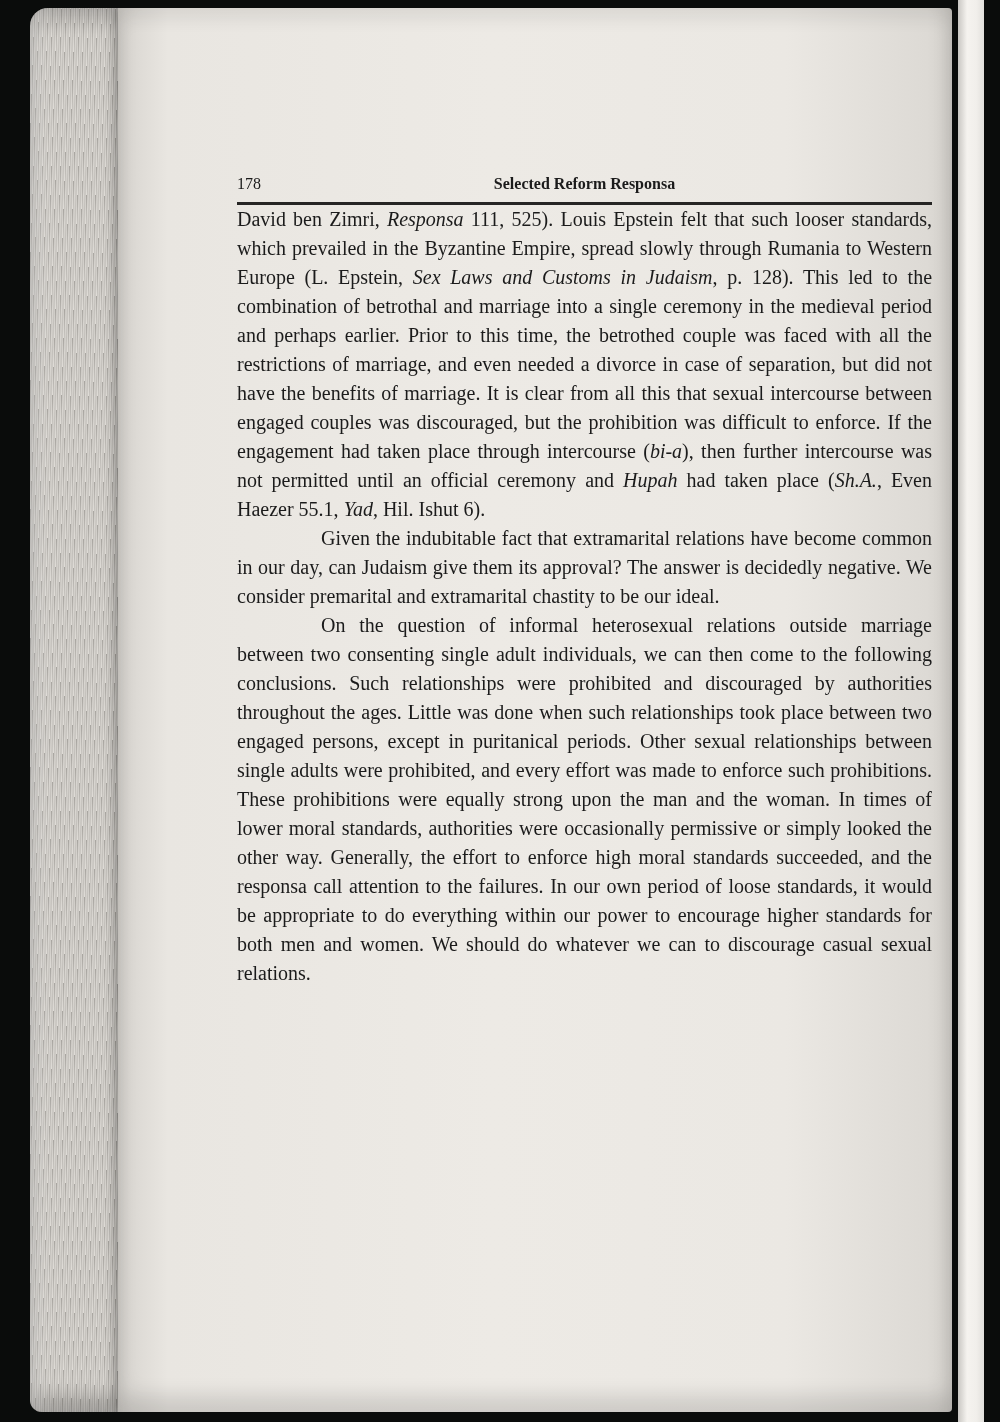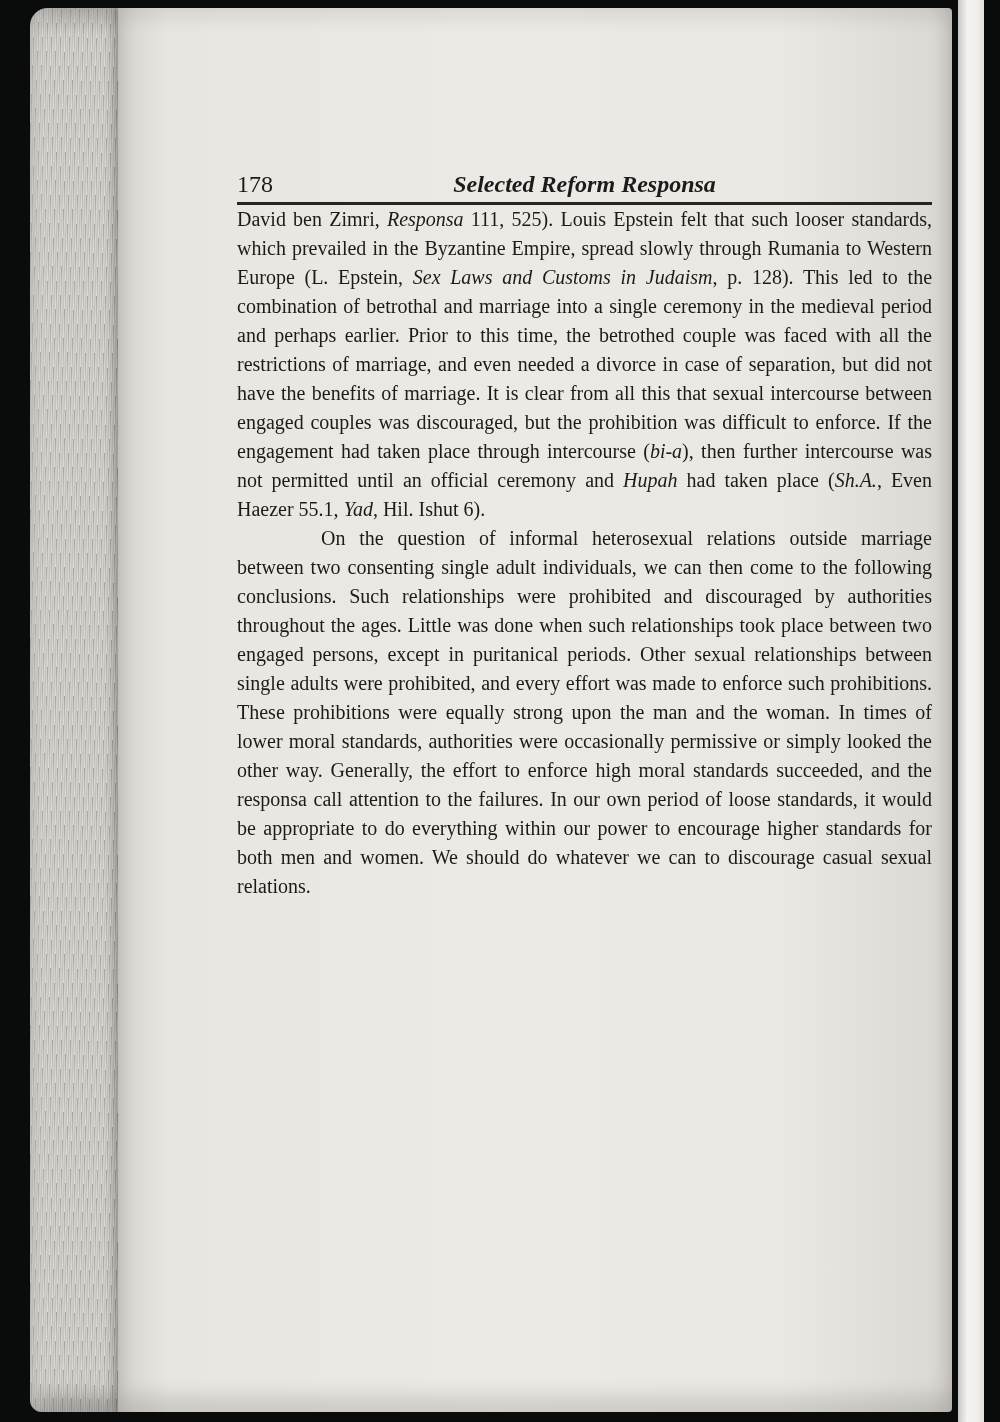--- a/index.html
+++ b/index.html
@@ -70,35 +70,34 @@
   .text-block {
     position: absolute;
     left: 237px;
     top: 172px;
     width: 695px;
     color: #1b1b1b;
   }
   .header {
     position: relative;
     height: 24px;
-    font-size: 24px;
+    font-size: 16px;
     line-height: 24px;
   }
   .page-number {
     position: absolute;
     left: 0;
     top: 0;
   }
   .running-title {
     position: absolute;
     left: 0;
     right: 0;
     top: 0;
     text-align: center;
-    font-style: italic;
     font-weight: bold;
   }
   .header-rule {
     margin-top: 6px;
     height: 3px;
     background: #262524;
   }
   .body {
     font-size: 20px;
     line-height: 29px;
@@ -123,16 +122,17 @@
   <div class="right-edge"></div>
 
   <div class="text-block">
     <div class="header">
       <span class="page-number">178</span>
       <span class="running-title">Selected Reform Responsa</span>
     </div>
     <div class="header-rule"></div>
     <div class="body">
         <p><span>David ben Zimri, </span><span class="italic">Responsa</span><span> 111, 525). Louis Epstein felt that such looser standards, which prevailed in the Byzantine Empire, spread slowly through Rumania to Western Europe (L. Epstein, </span><span class="italic">Sex Laws and Customs in Judaism</span><span>, p. 128). This led to the combination of betrothal and marriage into a single ceremony in the medieval period and perhaps earlier. Prior to this time, the betrothed couple was faced with all the restrictions of marriage, and even needed a divorce in case of separation, but did not have the benefits of marriage. It is clear from all this that sexual intercourse between engaged couples was discouraged, but the prohibition was difficult to enforce. If the engagement had taken place through intercourse (</span><span class="italic">bi-a</span><span>), then further intercourse was not permitted until an official ceremony and </span><span class="italic">Hupah</span><span> had taken place (</span><span class="italic">Sh.A.</span><span>, Even Haezer 55.1, </span><span class="italic">Yad</span><span>, Hil. Ishut 6).</span></p>
+        <p class="indent"><span>Given the indubitable fact that extramarital relations have become common in our day, can Judaism give them its approval? The answer is decidedly negative. We consider premarital and extramarital chastity to be our ideal.</span></p>
         <p class="indent"><span>On the question of informal heterosexual relations outside marriage between two consenting single adult individuals, we can then come to the following conclusions. Such relationships were prohibited and discouraged by authorities throughout the ages. Little was done when such relationships took place between two engaged persons, except in puritanical periods. Other sexual relationships between single adults were prohibited, and every effort was made to enforce such prohibitions. These prohibitions were equally strong upon the man and the woman. In times of lower moral standards, authorities were occasionally permissive or simply looked the other way. Generally, the effort to enforce high moral standards succeeded, and the responsa call attention to the failures. In our own period of loose standards, it would be appropriate to do everything within our power to encourage higher standards for both men and women. We should do whatever we can to discourage casual sexual relations.</span></p>
       </div>
   </div>
 </div>
 
 </body></html>

